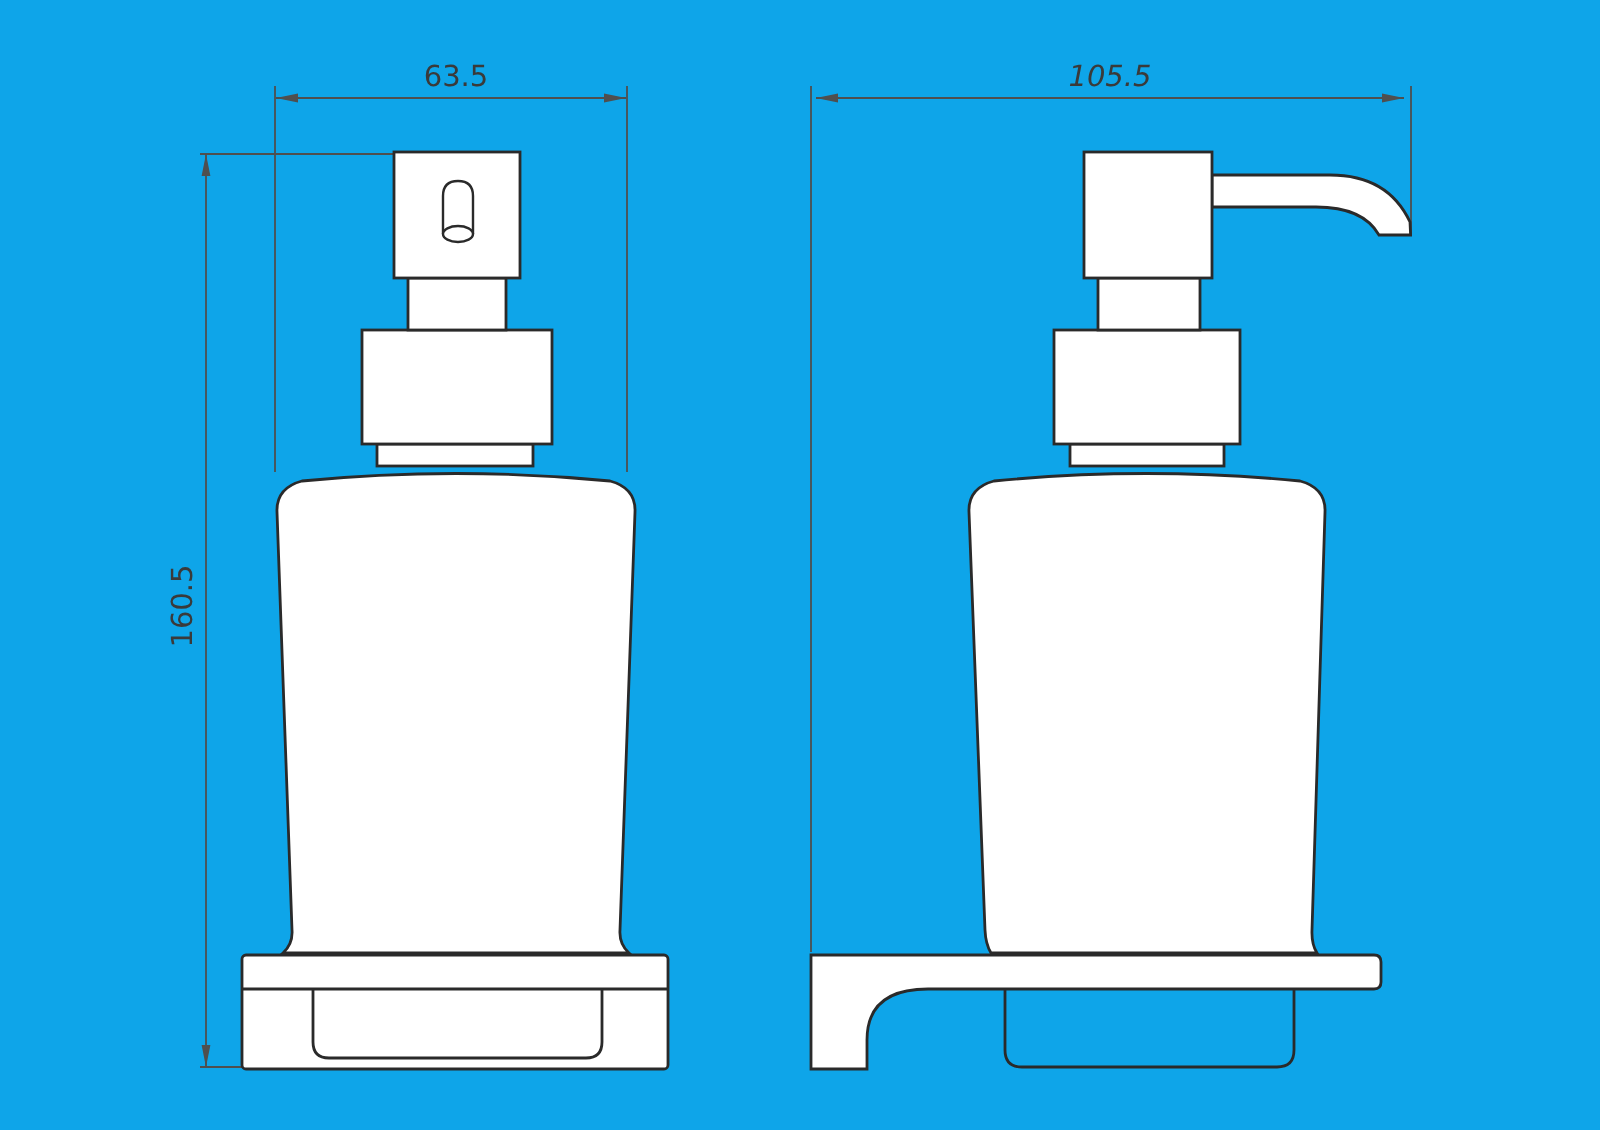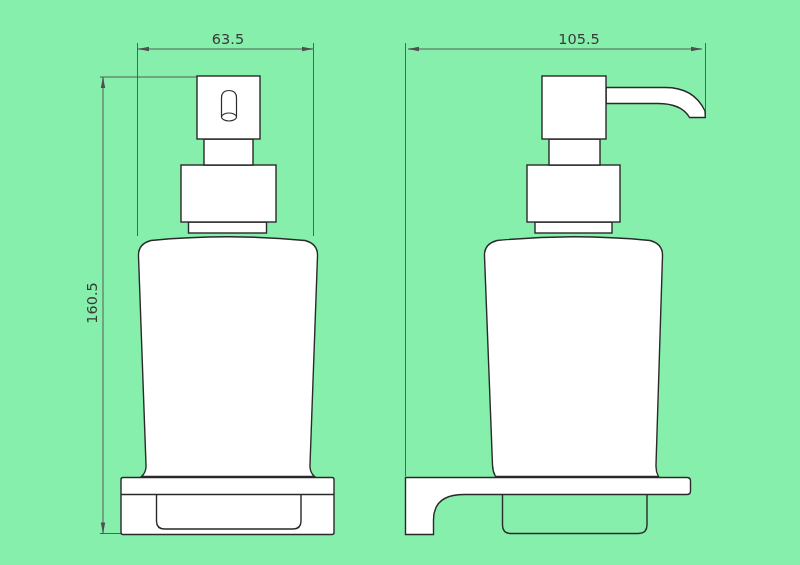--- a/index.html
+++ b/index.html
@@ -1,19 +1,19 @@
 <!DOCTYPE html>
 <html><head>
 <meta charset="utf-8">
 <style>
   html,body{margin:0;padding:0;background:#ffffff;}
   .canvas{
     position:relative;
     width:800px;height:565px;
-    background:#86efac;
+    background:#0ea5e9;
     font-family:"DejaVu Sans","Liberation Sans",sans-serif;
     overflow:hidden;
   }
   .canvas svg{position:absolute;left:0;top:0;}
   .dim-label{
     position:absolute;
     font-size:14.5px;
     color:#3a3a3a;
     text-align:center;
     line-height:16px;
@@ -139,17 +139,17 @@
         L 464 494.5
         Q 433.5 494.5 433.5 520
         L 433.5 534.5
         L 405.5 534.5
         Z"></path>
     </g>
   </svg>
 
   <span class="dim-label" style="left:200px; top:31px; width:56px;">63.5</span>
 
-  <span class="dim-label" style="left:551px; top:31px; width:56px;">105.5</span>
+  <span class="dim-label" style="left:527px; top:31px; width:56px;font-style:italic;">105.5</span>
 
   <span class="dim-label vertical" style="left:64px; top:295px; width:56px; height:16px;">160.5</span>
 
 </div>
 
 </body></html>

